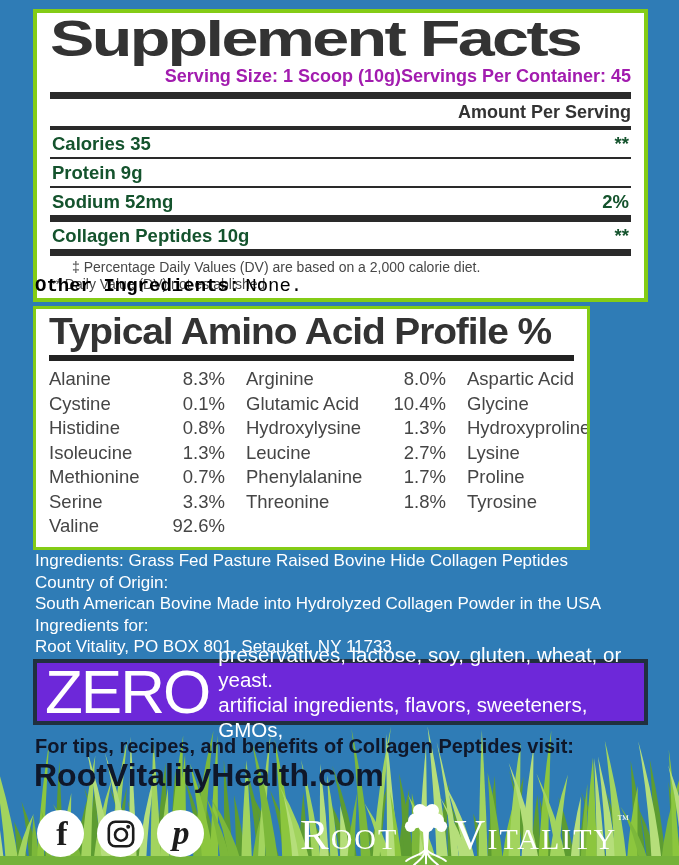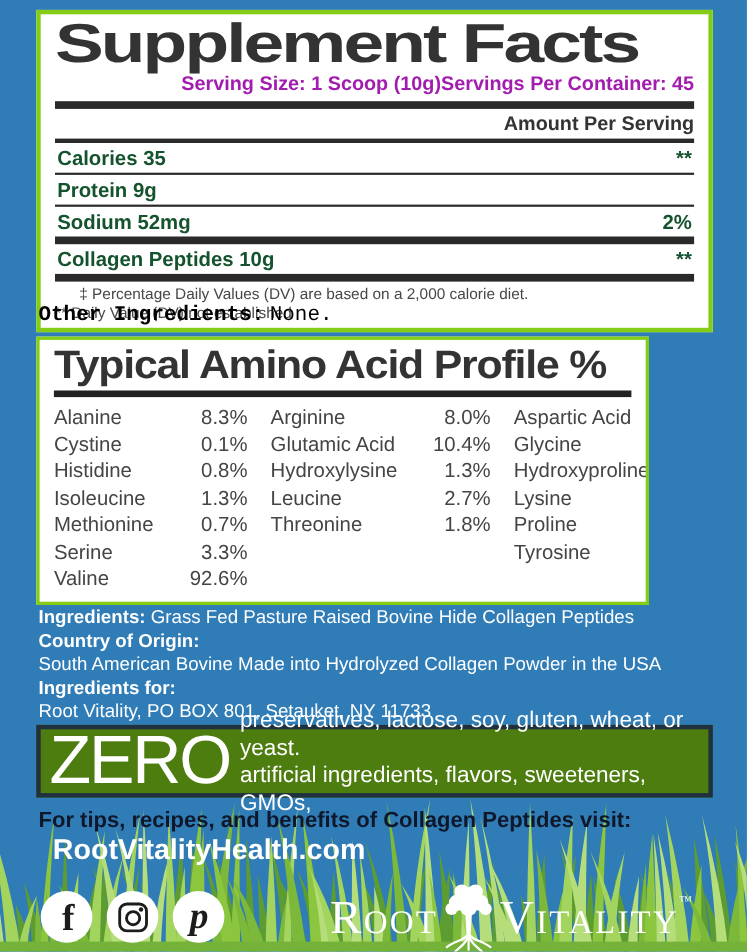--- a/index.html
+++ b/index.html
@@ -30,31 +30,31 @@
 
   
   #amino{left:33px;top:306px;width:557px;border-width:3px;padding:2px 13px 8px;}
   .amino-title{font-size:36px;font-weight:700;color:#333;letter-spacing:-1px;line-height:40px;
                transform:scaleX(1.08);transform-origin:left center;white-space:nowrap;margin:1px 0 3px;}
   .amino-grid{display:grid;grid-template-columns:176px 200px 1fr;column-gap:21px;margin-top:6px;}
   .amino-row{display:flex;justify-content:space-between;font-size:18.5px;color:#454545;line-height:24.5px;font-weight:400;}
 
   
   #info{position:absolute;left:35px;top:550px;width:612px;color:#fff;font-size:17px;line-height:21.5px;z-index:2;font-weight:400;}
-  #info b{font-weight:700;}
-
-  
-  #zero{position:absolute;left:33px;top:659px;width:615px;height:66px;background:#4d7c0f;border:4px solid #20303f;
+  #info b{font-weight:400;}
+
+  
+  #zero{position:absolute;left:33px;top:659px;width:615px;height:66px;background:#6d28d9;border:4px solid #20303f;
         box-sizing:border-box;display:flex;align-items:center;padding:0 8px;z-index:2;}
   .zero-word{font-size:62px;font-weight:400;color:#fff;line-height:52px;letter-spacing:-2px;margin-right:9px;}
   .zero-text{color:#fff;font-size:20.5px;line-height:25px;font-weight:400;}
 
   
   #tips{position:absolute;left:35px;top:735px;color:#0f172a;font-size:20px;font-weight:700;z-index:3;}
-  #site{position:absolute;left:48px;top:757px;color:#ffffff;font-size:26px;font-weight:700;z-index:3;cursor:pointer;}
+  #site{position:absolute;left:34px;top:757px;color:#0f172a;font-size:32px;font-weight:700;z-index:3;cursor:pointer;}
   #social{position:absolute;left:37px;top:810px;display:flex;gap:13px;z-index:4;}
   .circle{width:47px;height:47px;border-radius:50%;background:#fff;display:flex;align-items:center;justify-content:center;cursor:pointer;}
 
   #brand{position:absolute;left:300px;top:800px;z-index:4;color:#fff;font-family:"Liberation Serif",serif;
          display:flex;align-items:center;white-space:nowrap;}
   .brand-word{font-size:43px;font-variant:small-caps;letter-spacing:2px;line-height:62px;}
   .tree{margin:0 -3px;}
   .tm{font-size:12px;align-self:flex-start;margin-top:12px;}
 </style>
 </head>
@@ -272,20 +272,24 @@
           </div>
           <div class="amino-row">
             <span>Hydroxylysine</span>
             <span>1.3%</span>
           </div>
           <div class="amino-row">
             <span>Leucine</span>
             <span>2.7%</span>
           </div>
           <div class="amino-row">
+            <span>Phenylalanine</span>
+            <span>1.7%</span>
+          </div>
+          <div class="amino-row">
             <span>Threonine</span>
             <span>1.8%</span>
           </div>
         </div>
       <div>
           <div class="amino-row">
             <span>Aspartic Acid</span>
             <span>5.5%</span>
           </div>
           <div class="amino-row">

